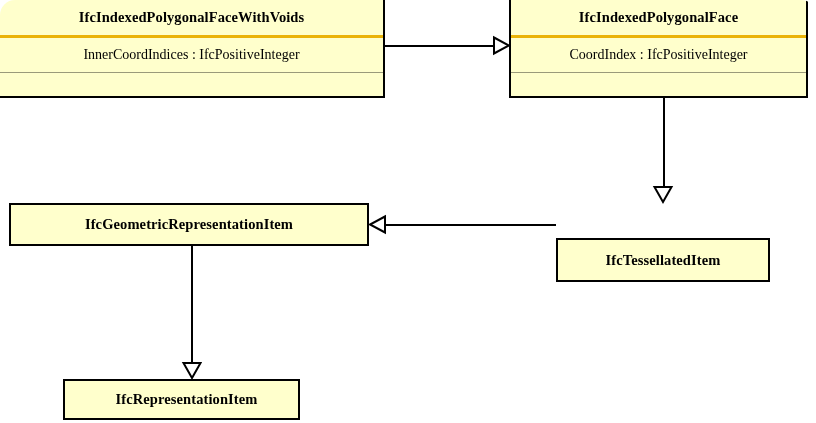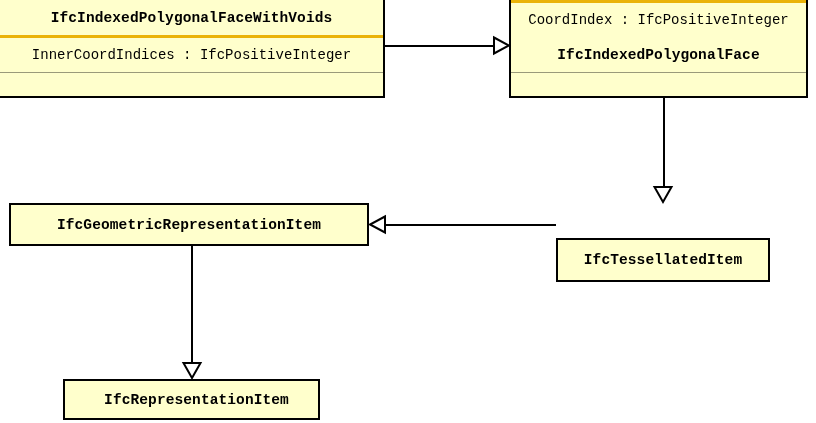--- a/index.html
+++ b/index.html
@@ -7,21 +7,22 @@
     margin: 0;
     padding: 0;
     background: #ffffff;
   }
   #canvas {
     position: relative;
     width: 816px;
     height: 423px;
     background: #ffffff;
     overflow: hidden;
-    font-family: Liberation Mono, monospace;
+    font-family: Liberation Serif, serif;
+    border-radius: 15px;
   }
 
   
   .uml-box {
     position: absolute;
     box-sizing: border-box;
     background: #ffffcc;
     border: 2px solid #000000;
     z-index: 5;
   }
@@ -115,30 +116,30 @@
     </svg>
   </div>
 
   <div class="uml-box" style="left:-2px; top:-2px; width:387px; height:100px;">
     <div class="compartment title" style="height:35px;">IfcIndexedPolygonalFaceWithVoids</div>
     <div class="compartment attrs" style="height:37px;">InnerCoordIndices : IfcPositiveInteger</div>
     <div class="compartment methods" style="height:28px;"></div>
   </div>
 
   <div class="uml-box" style="left:509px; top:-2px; width:299px; height:100px;">
+    <div class="compartment title" style="height:35px;">IfcIndexedPolygonalFace</div>
     <div class="compartment attrs" style="height:37px;">CoordIndex : IfcPositiveInteger</div>
-    <div class="compartment title" style="height:35px;">IfcIndexedPolygonalFace</div>
     <div class="compartment methods" style="height:28px;"></div>
   </div>
 
   <div class="uml-box simple" style="left:556px; top:202px; width:214px; height:44px;margin-top:36px;">
     <div class="compartment title">IfcTessellatedItem</div>
   </div>
 
   <div class="uml-box simple" style="left:9px; top:203px; width:360px; height:43px;">
     <div class="compartment title">IfcGeometricRepresentationItem</div>
   </div>
 
-  <div class="uml-box simple" style="left:63px; top:379px; width:257px; height:41px;padding-left:10px;">
+  <div class="uml-box simple" style="left:63px; top:379px; width:237px; height:41px;padding-left:10px;">
     <div class="compartment title">IfcRepresentationItem</div>
   </div>
 
 </div>
 
 </body></html>

